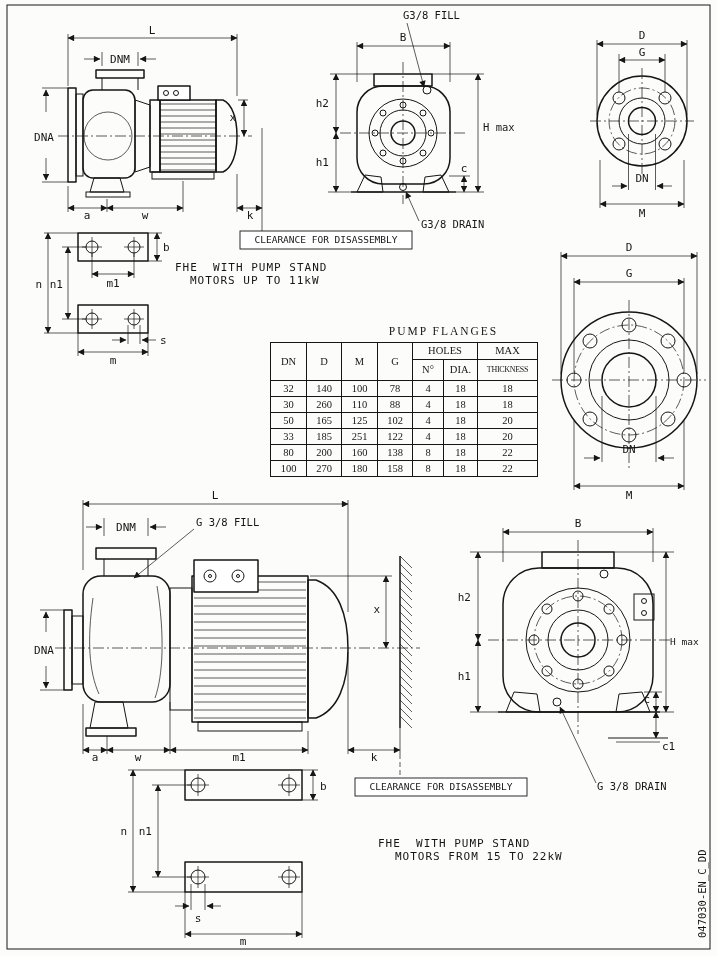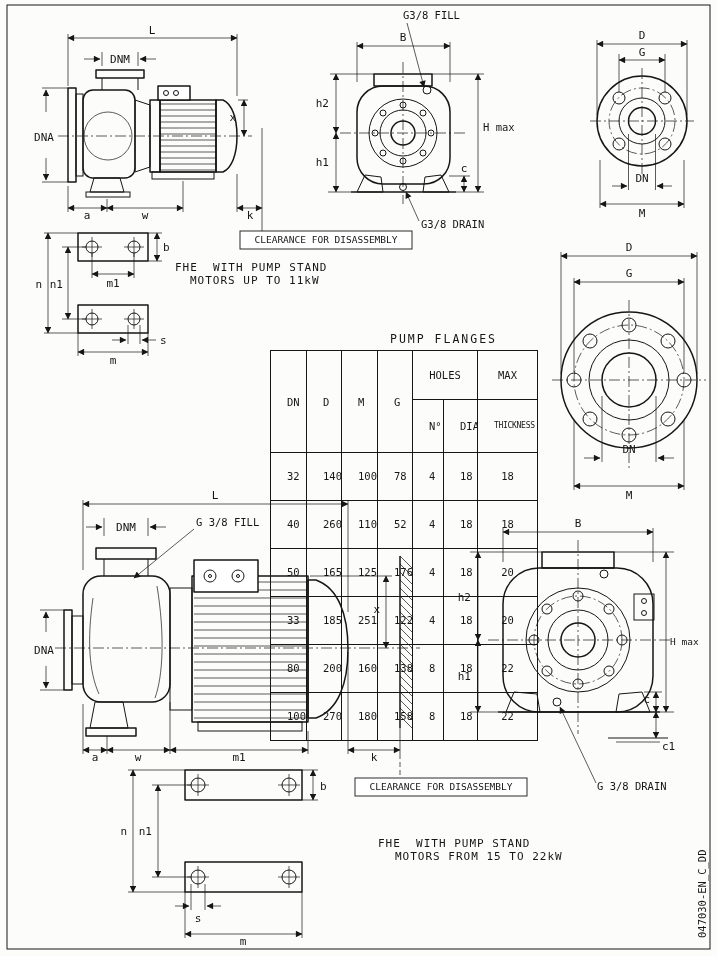--- a/index.html
+++ b/index.html
@@ -11,26 +11,26 @@
   svg .s105{font-size:10.5px;}
   svg .cap{font-size:11px;letter-spacing:1px;}
   .o {stroke:#161616;stroke-width:1.5;fill:none;stroke-linejoin:round;}
   .ow{stroke:#161616;stroke-width:1.5;fill:#fff;stroke-linejoin:round;}
   .o2{stroke:#161616;stroke-width:1;fill:none;}
   .t {stroke:#161616;stroke-width:.7;fill:none;}
   .tw{stroke:#161616;stroke-width:.9;fill:#fff;}
   .cl{stroke:#161616;stroke-width:.7;fill:none;stroke-dasharray:11 3 2 3;}
   .dsh{stroke:#161616;stroke-width:.7;fill:none;stroke-dasharray:5 3;}
   
-  .flange-table{position:absolute;left:270px;top:332px;width:267px;}
+  .flange-table{position:absolute;left:270px;top:324px;width:267px;font-family:Liberation Serif, serif;}
   .flange-table .title{text-align:center;padding-left:80px;font-size:11.5px;letter-spacing:2px;
         line-height:14px;margin-bottom:4px;white-space:pre;}
   .flange-table table{border-collapse:collapse;width:100%;table-layout:fixed;}
   .flange-table th,.flange-table td{border:1px solid #161616;font-size:10.5px;font-weight:normal;
-        text-align:center;padding:16px;height:15px;line-height:15px;overflow:hidden;}
+        text-align:center;padding:0;height:15px;line-height:15px;overflow:hidden;}
   .flange-table thead tr:first-child th{height:16px;line-height:16px;}
   .flange-table thead tr:last-child th{height:20px;line-height:20px;}
   .flange-table th.thk{font-size:8px;letter-spacing:-.3px;}
 </style>
 </head>
 <body>
 
 <div class="page">
 
 <svg width="717" height="956" viewBox="0 0 717 956">
@@ -466,33 +466,33 @@
       <tr>
         <td>32</td>
             <td>140</td>
             <td>100</td>
             <td>78</td>
             <td>4</td>
             <td>18</td>
             <td>18</td>
       </tr>
       <tr>
-        <td>40</td>
+        <td>30</td>
             <td>260</td>
             <td>110</td>
-            <td>52</td>
+            <td>88</td>
             <td>4</td>
             <td>18</td>
             <td>18</td>
       </tr>
       <tr>
         <td>50</td>
             <td>165</td>
             <td>125</td>
-            <td>176</td>
+            <td>102</td>
             <td>4</td>
             <td>18</td>
             <td>20</td>
       </tr>
       <tr>
         <td>33</td>
             <td>185</td>
             <td>251</td>
             <td>122</td>
             <td>4</td>

